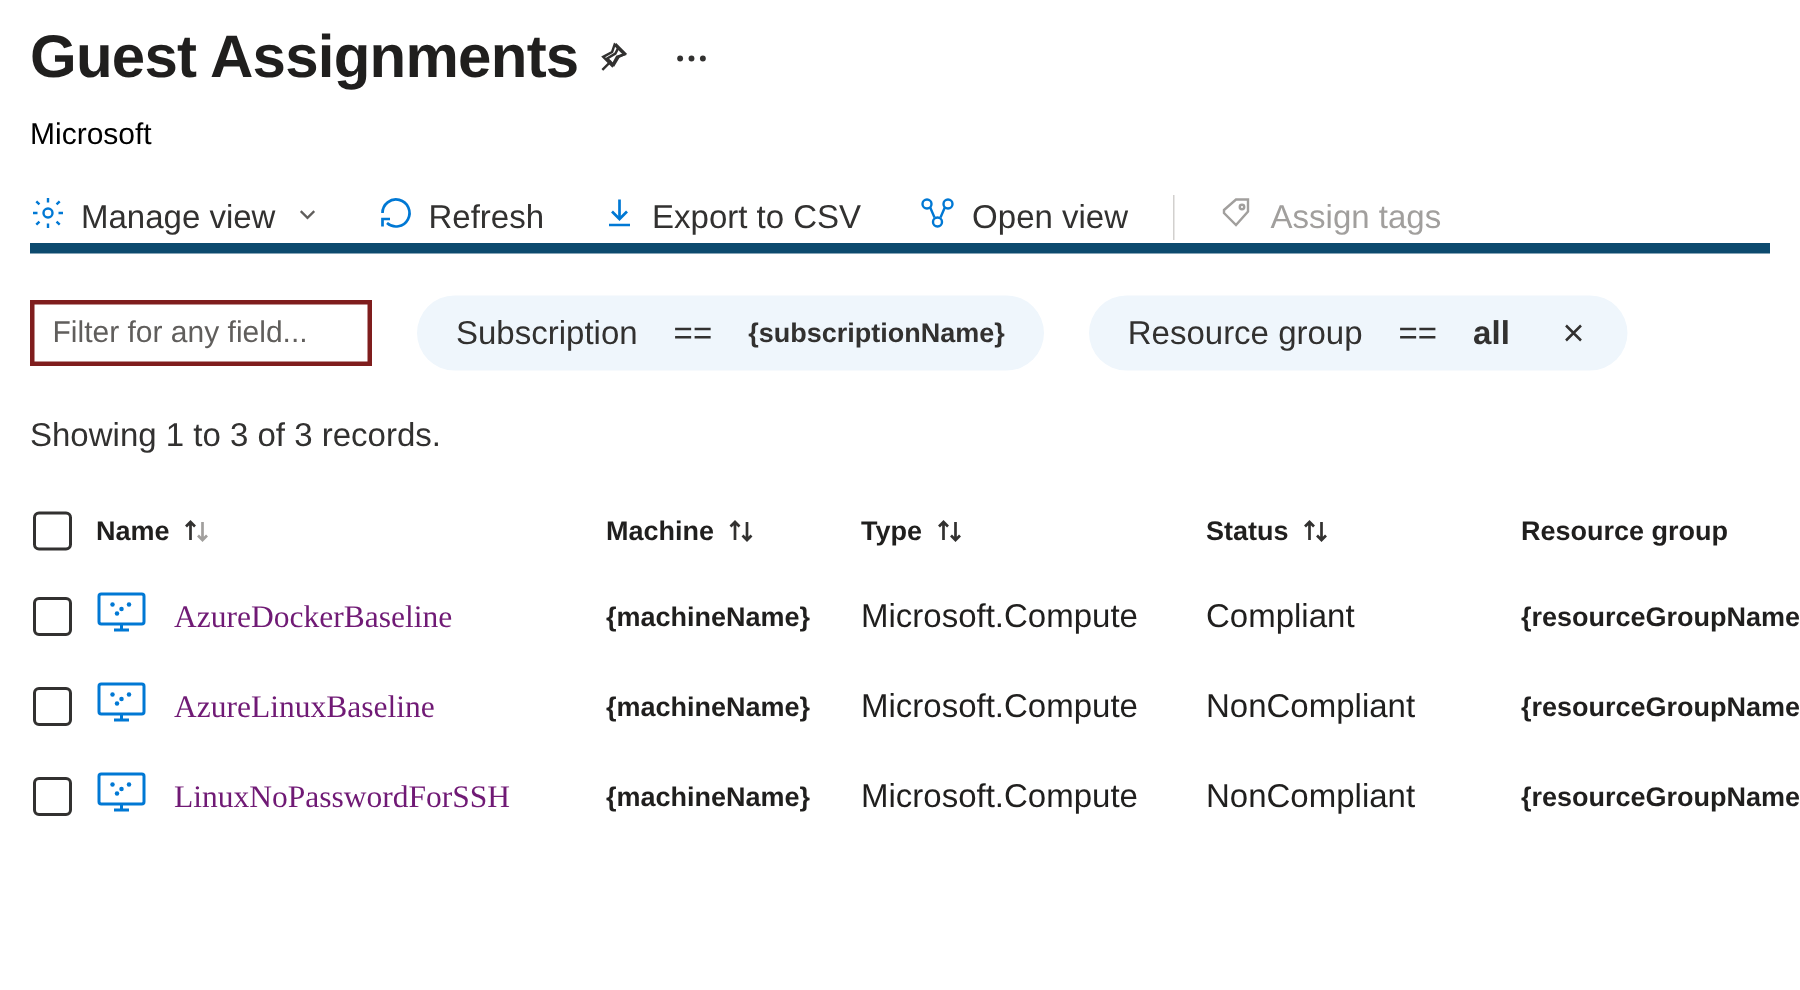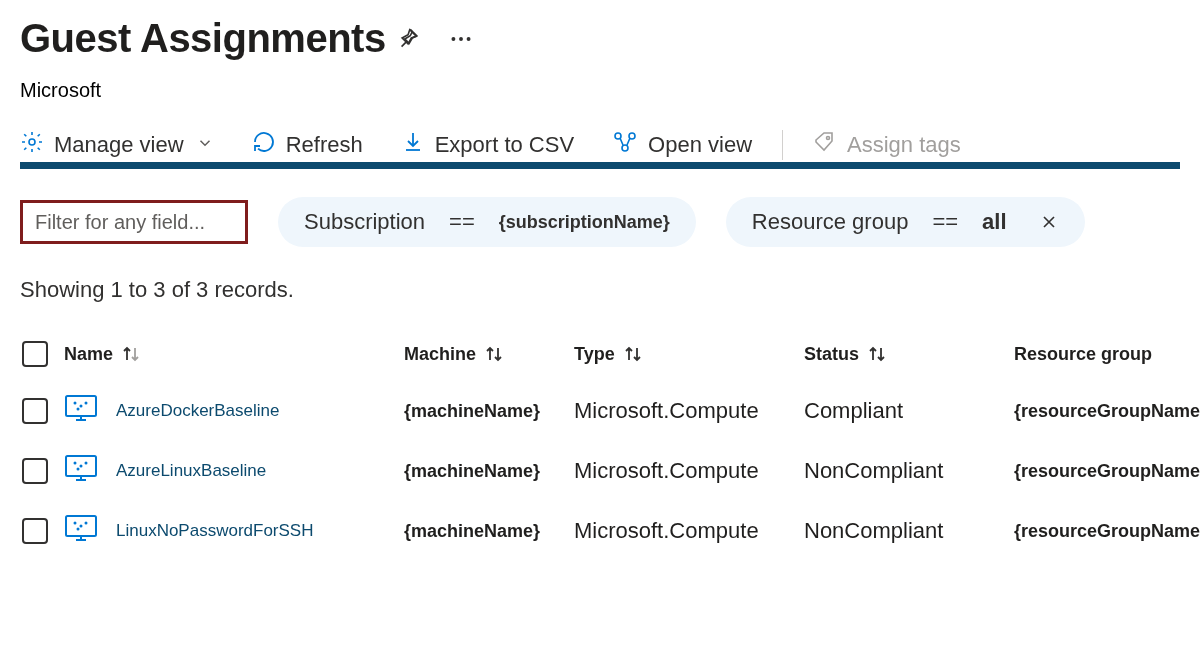--- a/index.html
+++ b/index.html
@@ -115,23 +115,24 @@
     cursor: pointer;
     margin-left: 2px;
   }
   .name-cell {
     display: flex;
     align-items: center;
     gap: 18px;
   }
   .monitor-icon { flex-shrink: 0; }
   .name-link {
-    font-size: 17px;
-    color: #0c4a6e;
+    font-size: 21px;
+    color: #701a75;
     cursor: pointer;
+    font-family: Liberation Serif, serif;
   }
   .cell { font-size: 22px; color: #201f1e; }
   .token { font-size: 18px; font-weight: 700; color: #201f1e; }
   .sort-arrows { display: flex; align-items: center; }
   .sort-arrows.dim-down .down { stroke: #a19f9d; }
 </style>
 </head>
 <body>
 
 <div class="header">

